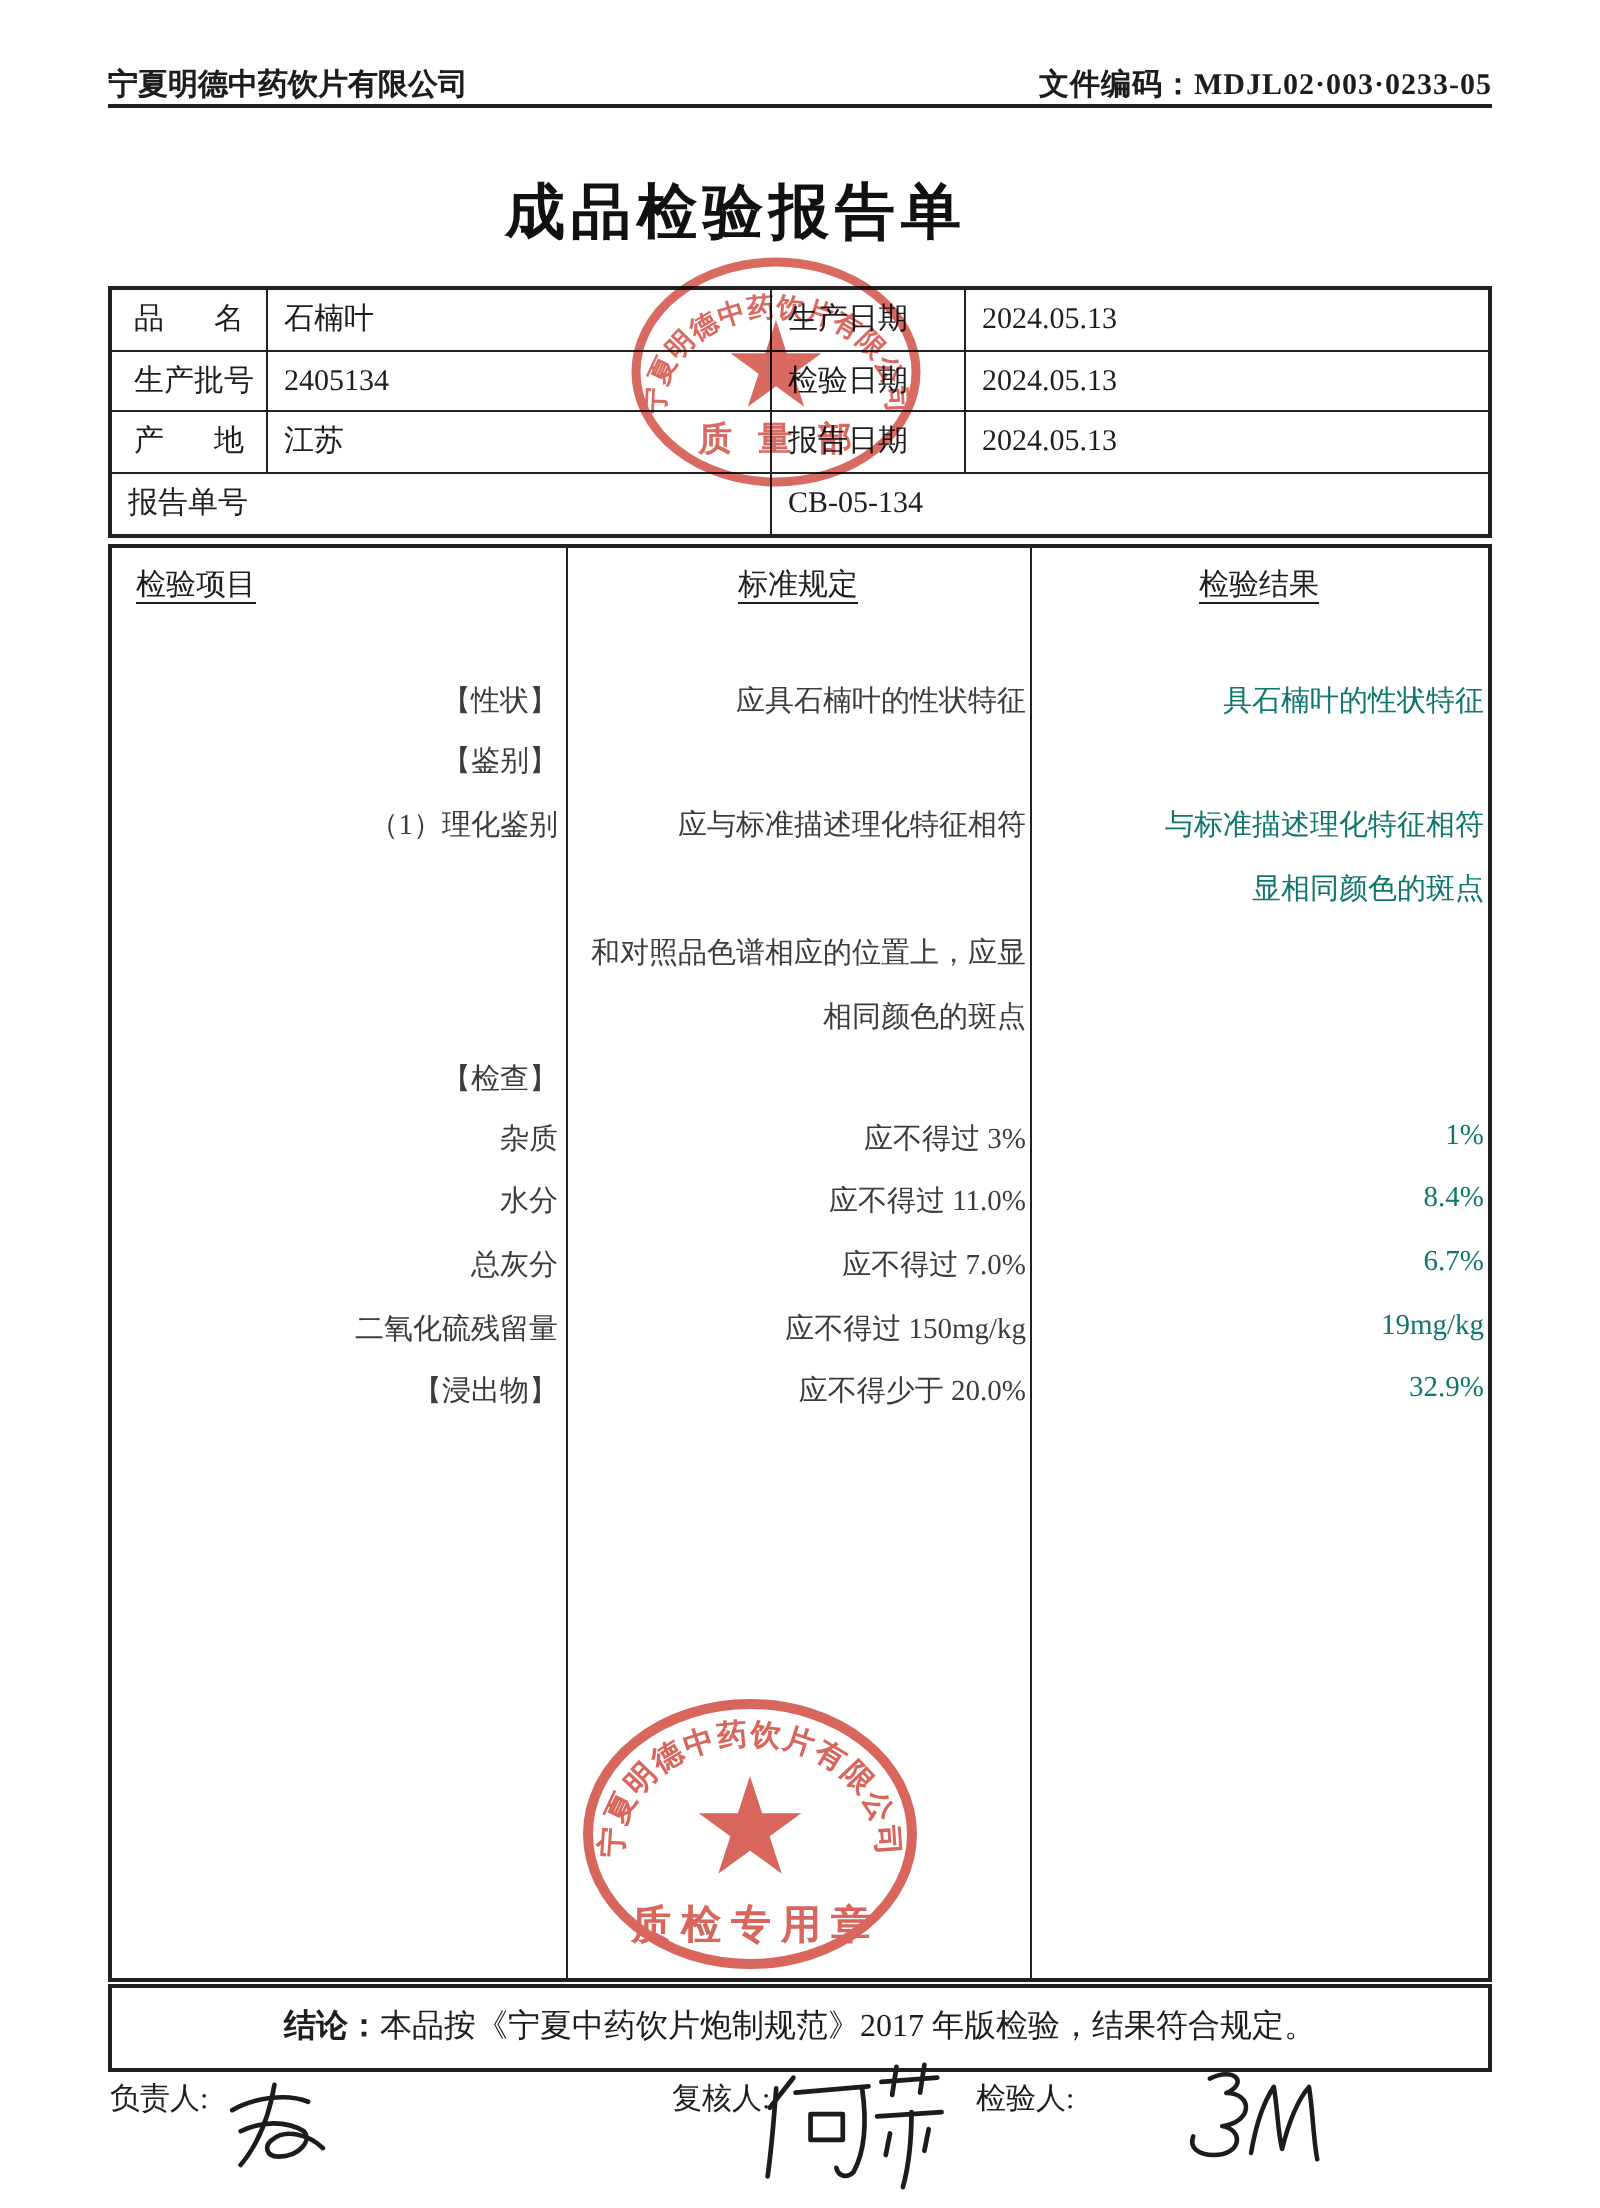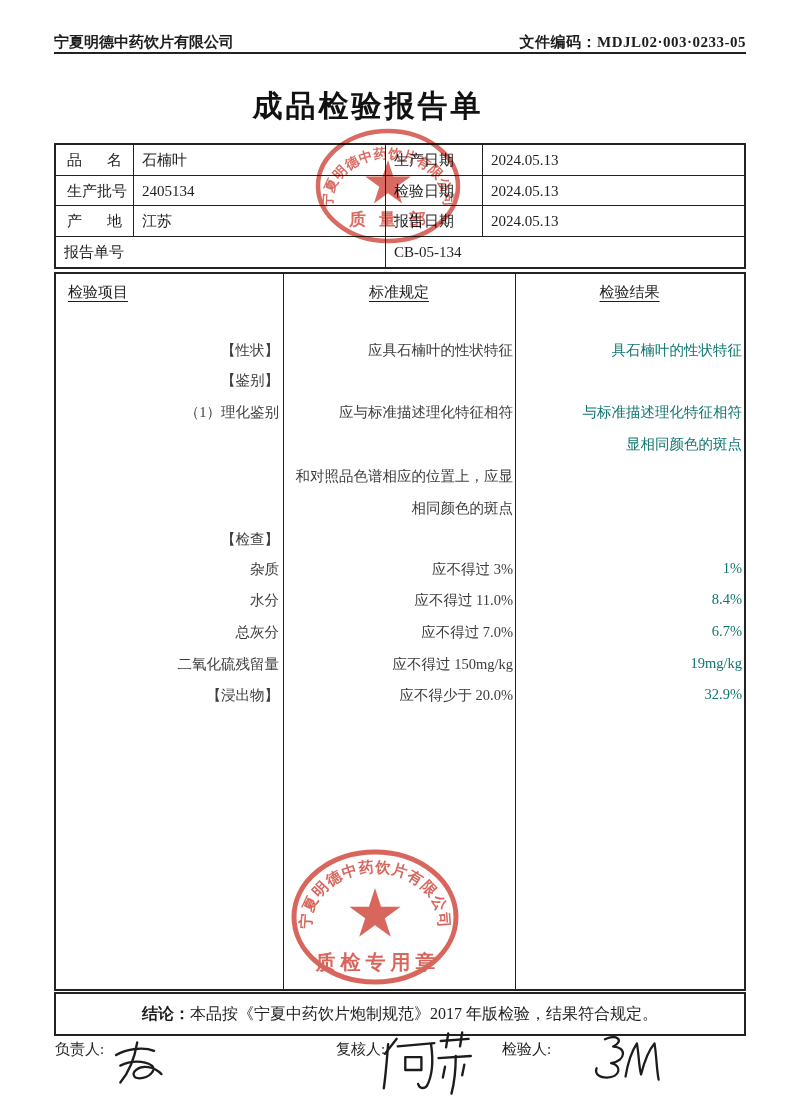--- a/index.html
+++ b/index.html
@@ -43,21 +43,21 @@
   .mc2{left:235px;width:222px;}
   .mc3{left:465px;width:221px;color:#0f766e;}
   
   .concl{position:absolute;left:54px;top:992px;width:692px;height:44px;
          border:2px solid #222;box-sizing:border-box;text-align:center;
          line-height:40px;font-size:16px;color:#1e1e1e;white-space:nowrap;}
   .concl .clabel{font-weight:bold;}
   
   .signs{position:absolute;left:0;top:1028px;width:800px;height:76px;font-size:15px;color:#1e1e1e;}
   .slabel{position:absolute;top:12px;white-space:nowrap;}
-  .sl1{left:55px;} .sl2{left:292px;margin-left:44px;} .sl3{left:502px;text-align:right;}
+  .sl1{left:55px;} .sl2{left:292px;margin-left:44px;} .sl3{left:488px;text-align:right;}
   .sig{position:absolute;}
   .sig path{fill:none;stroke:#1c1c1c;stroke-width:2.2;stroke-linecap:round;stroke-linejoin:round;}
   .sg1{left:102px;top:6px;} .sg2{left:372px;top:0px;} .sg3{left:578px;top:2px;}
   
   .stamp{position:absolute;mix-blend-mode:multiply;opacity:.85;}
   .st1{left:310px;top:126px;}
   .st2{left:287px;top:845px;}
   .stamp .ring{fill:none;}
   .stamp text{font-family:"Liberation Serif","DejaVu Serif",serif;font-weight:bold;}
 </style>

